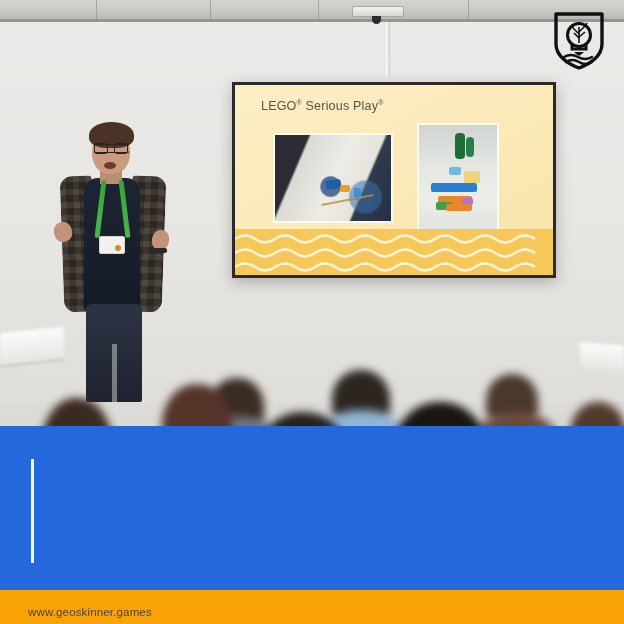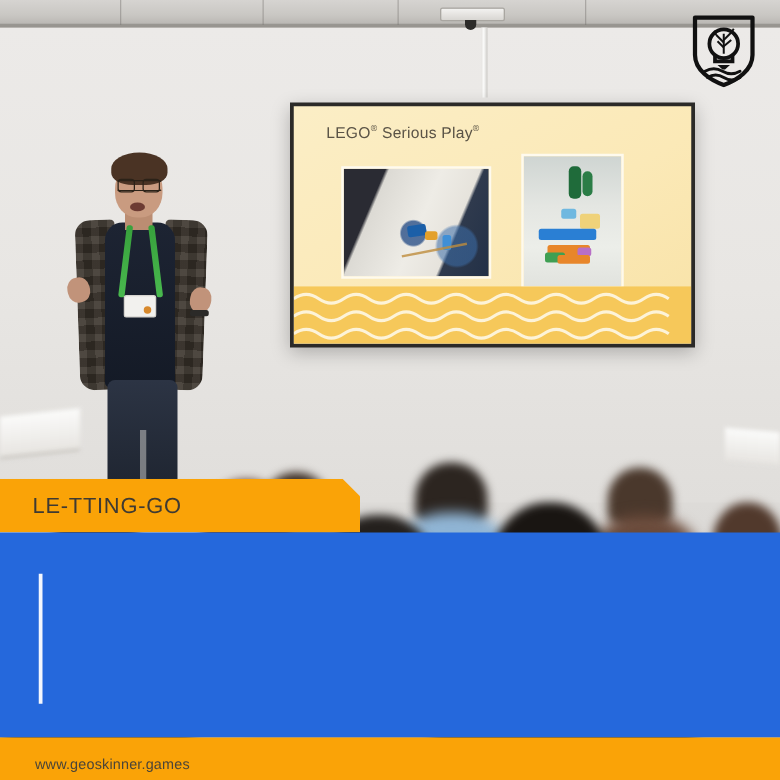--- a/index.html
+++ b/index.html
@@ -389,23 +389,20 @@
       <path d="M27 27 L33 22"></path>
       <path d="M21 18 L19.5 14.5"></path>
       <path d="M33 16 L35 13"></path>
     </g>
     <g stroke="#111111" stroke-width="2.4" fill="none" stroke-linecap="round">
       <path d="M12 47 q7 -4 14 0 t14 0"></path>
       <path d="M14 52 q6.5 -4 13 0 t13 0"></path>
     </g>
   </svg>
 
-  <div class="kicker">
-    <span class="kicker-text">LE-TTING-GO</span>
-  </div>
 
   <div class="band">
     <div class="accent-rule"></div>
   </div>
 
   <div class="footer">
     <span class="footer-url">www.geoskinner.games</span>
     <div class="footer-edge"></div>
   </div>
 

